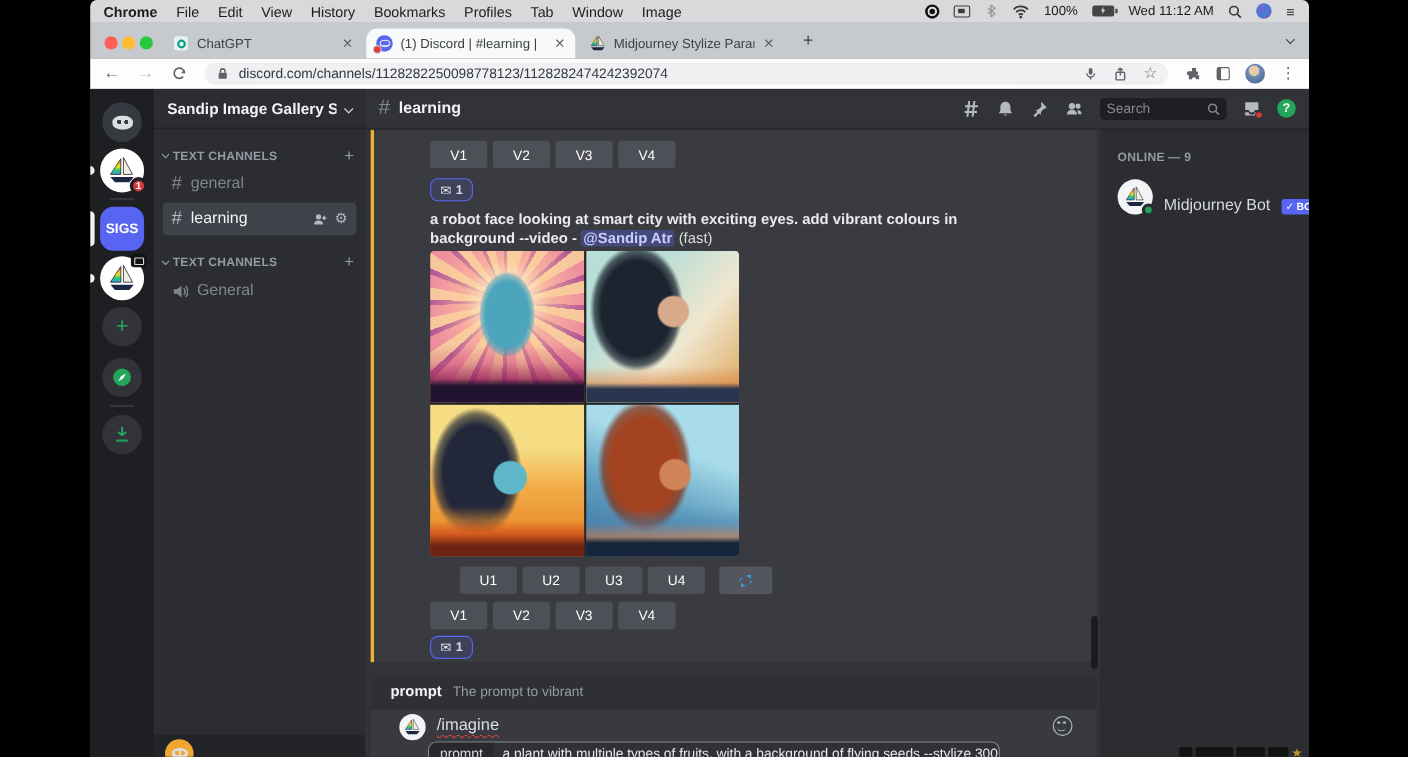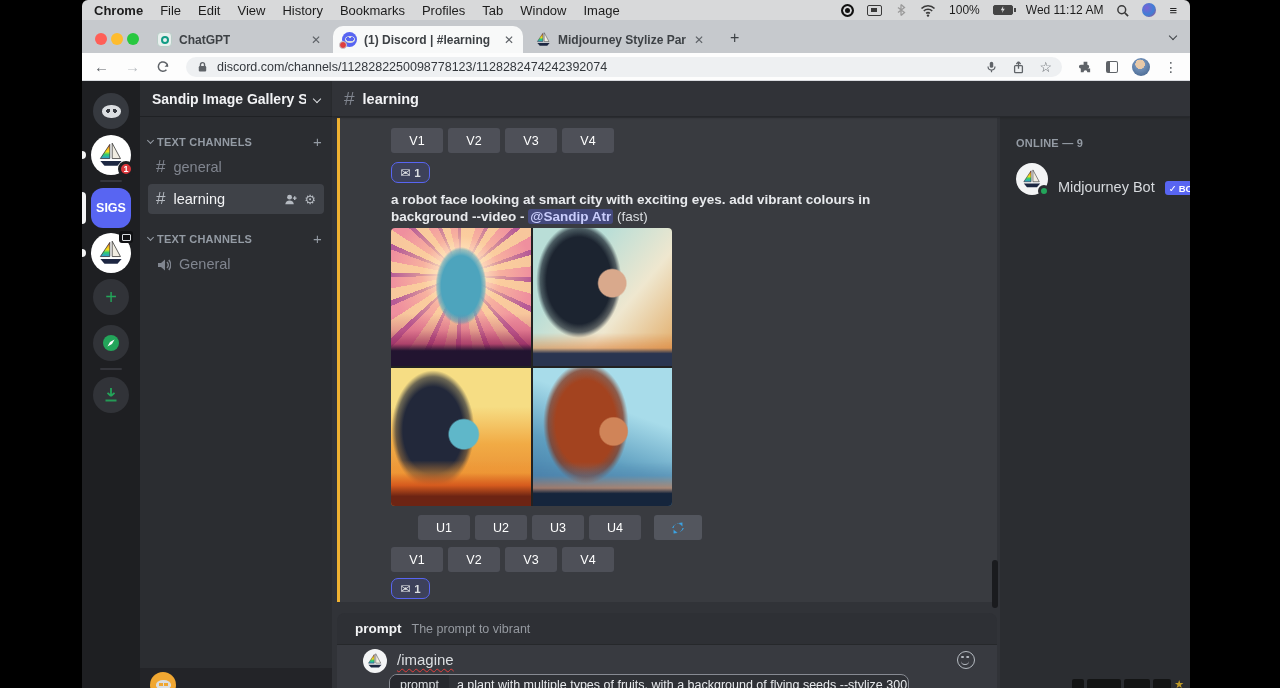--- a/index.html
+++ b/index.html
@@ -23,21 +23,21 @@
     clip-path:polygon(60% 0,0 60%,45% 60%,30% 100%,100% 40%,55% 40%); }
   .siri { width:14px; height:14px; border-radius:50%;
     background:radial-gradient(circle at 35% 35%, #7b61d6, #3f7fd4 55%, #b3407c); }
   .list-ic { font-size:13px; color:#222; letter-spacing:1px; }
   svg.mini { display:block; }
 
   
   .tabstrip { position:absolute; left:0; top:20px; width:100%; height:33px; background:#c6c9cd; }
   .tl { position:absolute; top:13px; width:12px; height:12px; border-radius:50%; }
   .tab { position:absolute; top:6px; height:27px; border-radius:10px 10px 0 0; display:flex;
-    align-items:center; padding:0 9px; gap:7px; font-size:12px; color:#3d4145;font-weight:bold; }
+    align-items:center; padding:0 9px; gap:7px; font-size:12px; color:#3d4145; }
   .tab.active { background:#f8f9f9; }
   .tab .title { white-space:nowrap; overflow:hidden; max-width:128px; }
   .tab .x { margin-left:auto; color:#5f6368; font-size:12px; }
   .favicon { width:15px; height:15px; flex:0 0 auto; position:relative; }
   .fav-gpt { border-radius:4px; background:#e8f0ee; border:1px solid #b9cdc7; }
   .fav-gpt::after { content:""; position:absolute; inset:2.5px; border:2px solid #119c85; border-radius:50%; }
   .fav-disc { border-radius:50%; background:#5865f2; display:flex; align-items:center; justify-content:center; }
   .fav-disc .badge { position:absolute; left:-3px; bottom:-2px; width:8px; height:8px; border-radius:50%;
     background:#e03e3e; border:1.5px solid #c6c9cd; }
   .newtab { position:absolute; top:10px; font-size:16px; color:#3d4145; line-height:16px; }
@@ -456,20 +456,47 @@
       <div class="user-area">
         <span class="ava">
             <span class="dmark" style="width:15px;height:10px;--eye:#f0a732"></span>
           </span>
       </div>
     </div>
 
     <div class="main-header">
       <span class="hash">#</span>
       <span class="chname">learning</span>
+      <span class="hdr-icons">
+        <svg class="mini" width="16" height="17" viewBox="0 0 15 18">
+            <use href="#threads"></use>
+          </svg>
+        <svg class="mini" width="16" height="16" viewBox="0 0 16 16">
+            <use href="#bell"></use>
+          </svg>
+        <svg class="mini" width="16" height="16" viewBox="0 0 16 16">
+            <use href="#pin"></use>
+          </svg>
+        <svg class="mini" width="17" height="15" viewBox="0 0 16 15">
+            <use href="#people"></use>
+          </svg>
+        <span class="searchbox">
+          <span class="ph">Search</span>
+          <svg class="mini" width="12" height="12" viewBox="0 0 14 14">
+              <use href="#magnifier"></use>
+            </svg>
+        </span>
+        <span class="inbox-wrap">
+          <svg class="mini" width="16" height="16" viewBox="0 0 16 16">
+              <use href="#inboxic"></use>
+            </svg>
+          <span class="inbox-dot"></span>
+        </span>
+        <span class="help-circle">?</span>
+      </span>
     </div>
 
     <div class="chat">
       <div class="msg-block">
         <div class="btn-row">
           <span class="dbtn">V1</span>
           <span class="dbtn">V2</span>
           <span class="dbtn">V3</span>
           <span class="dbtn">V4</span>
         </div>

